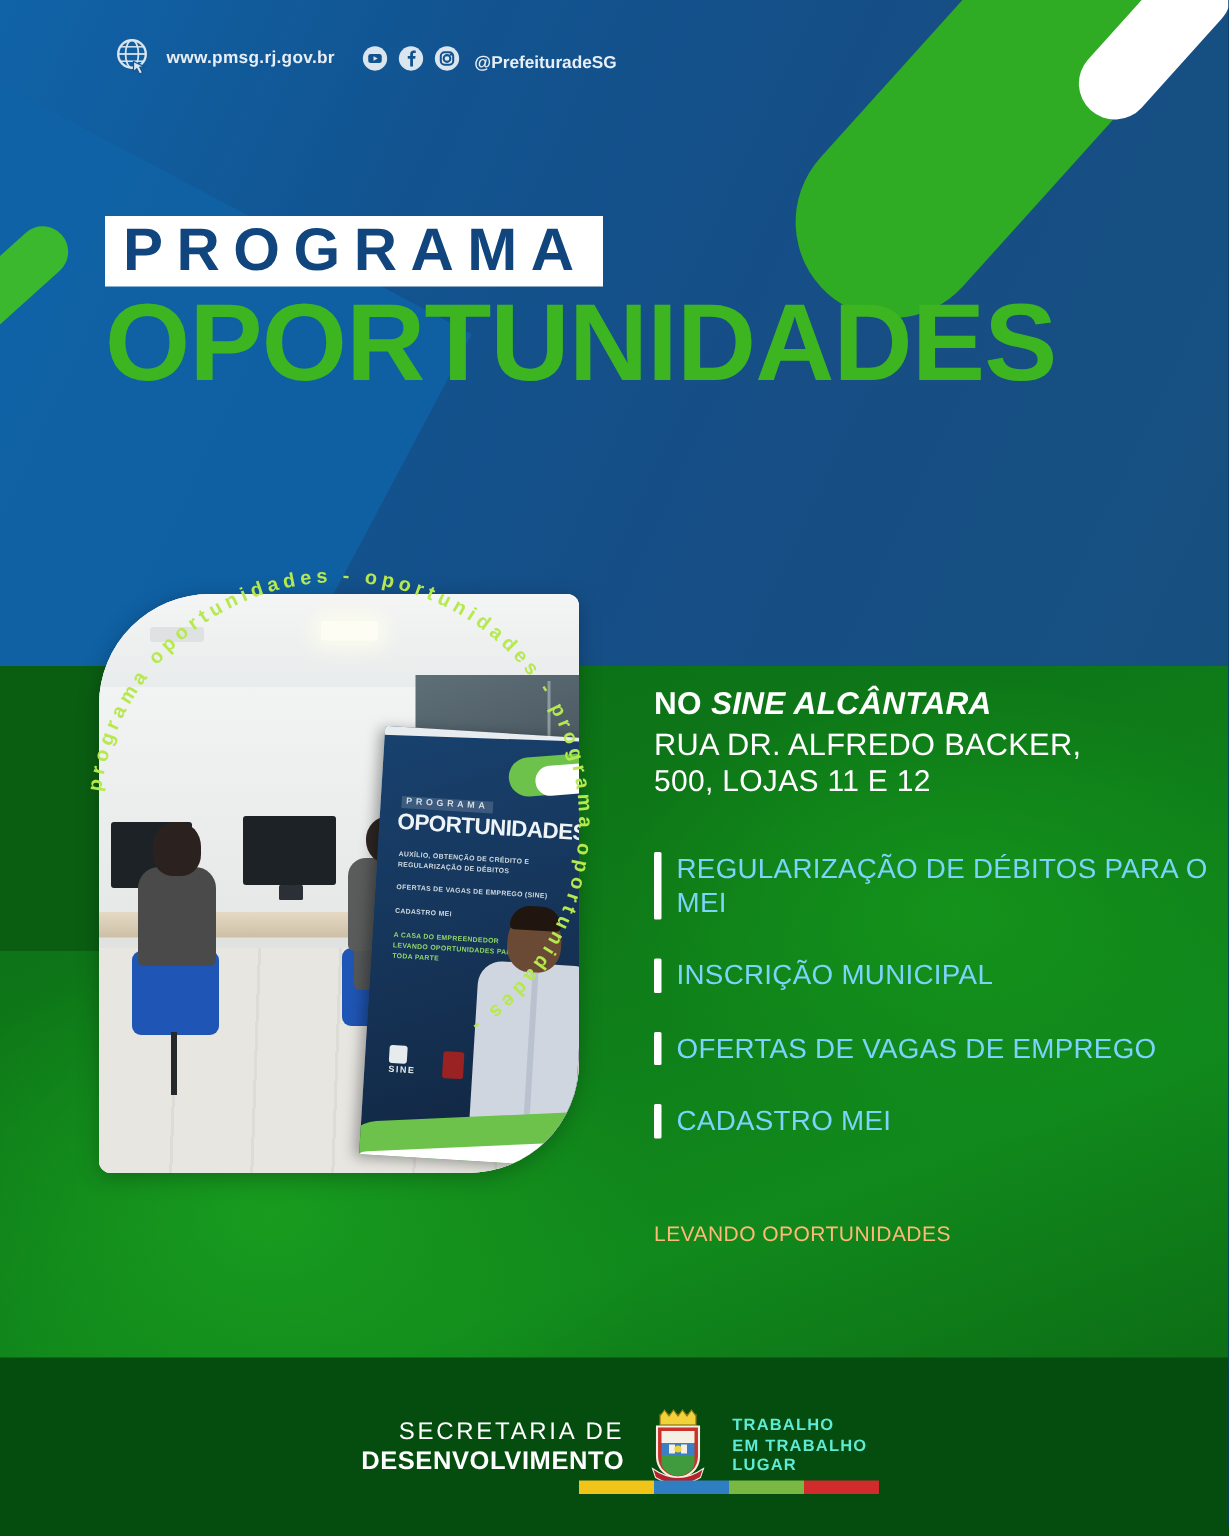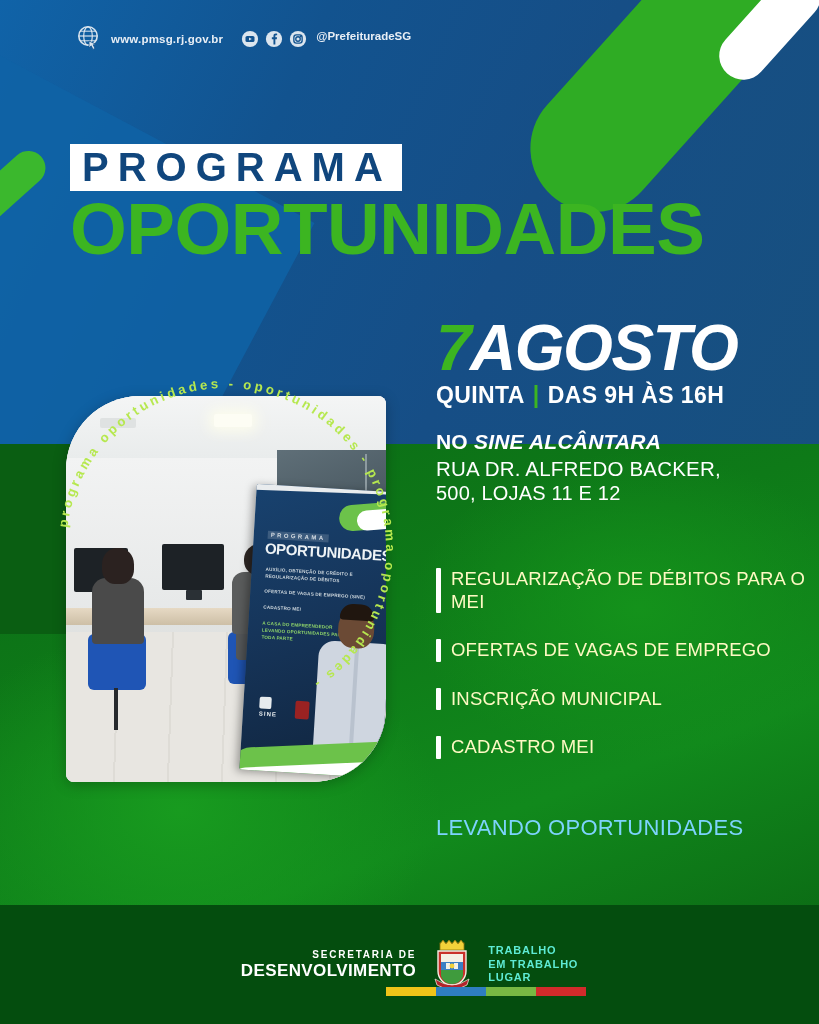--- a/index.html
+++ b/index.html
@@ -93,21 +93,21 @@
   .globe-icon { width: 26px; height: 30px; display:block; }
   .site-url {
     color: #e8eef5;
     font-size: 11.5px;
     letter-spacing: .2px;
     font-weight: 600;
     white-space: nowrap;
   }
   .social-group {
     display: flex;
-    align-items: flex-start;
+    align-items: flex-end;
     gap: 6px;
     margin-left: 9px;
   }
   .social-icon { width: 18px; height: 18px; display:block; }
   .social-handle {
     color: #e8eef5;
     font-size: 11.5px;
     font-weight: 600;
     margin-left: 3px;
     white-space: nowrap;
@@ -299,21 +299,21 @@
   .circ-text {
     position: absolute;
     left: -42px; top: -50px;
     width: 404px; height: 404px;
     pointer-events: none;
     z-index: 10;
   }
   .circ-text text { fill: #b6e84f; font-size: 13.2px; font-weight: 700; letter-spacing: 3.2px; font-family: "Liberation Sans", sans-serif; }
 
   
-  .info-block { position: absolute; left: 436px; top: 430px; width: 368px; z-index: 12; }
+  .info-block { position: absolute; left: 436px; top: 458px; width: 368px; z-index: 12; }
   .venue {
     color: #ffffff;
     font-size: 21px;
     font-weight: 800;
     letter-spacing: .2px;
     white-space: nowrap;
   }
   .venue em { font-style: italic; }
   .venue-no { font-style: normal; }
   .address1 {
@@ -341,31 +341,31 @@
   }
   .svc-bar {
     flex: 0 0 auto;
     width: 5px;
     background: #ffffff;
     border-radius: 1px;
     align-self: stretch;
     min-height: 20px;
   }
   .svc-label {
-    color: #fef9c3;
+    color: #7dd3fc;
     font-size: 18.5px;
     font-weight: 500;
     line-height: 1.22;
     letter-spacing: .2px;
   }
 
   .tagline { position: absolute; left: 436px; top: 814px; z-index: 12; }
   .tag-l1, .tag-l2 {
-    color: #7dd3fc;
-    font-size: 22px;
+    color: #fdba74;
+    font-size: 14px;
     font-weight: 500;
     letter-spacing: .3px;
     line-height: 1.26;
   }
   .tag-strong { font-weight: 800; }
 
   
   .footer-row {
     position: absolute;
     left: 0; bottom: 0;
@@ -374,21 +374,21 @@
     align-items: center;
     justify-content: center;
     gap: 16px;
     z-index: 12;
   }
   .secretaria {
     text-align: right;
     color: #ffffff;
     line-height: 1.12;
   }
-  .sec-l1 { font-size: 10px; font-weight: 700; letter-spacing: 1.8px; }
+  .sec-l1 { font-size: 16px; font-weight: 400; letter-spacing: 1.8px; }
   .sec-l2 { font-size: 17px; font-weight: 800; letter-spacing: .4px; }
   .sec-l3 { font-size: 17.5px; font-weight: 800; letter-spacing: .4px; }
 
   .brasao-wrap { position: relative; }
   .sg-logo-row { display:flex; align-items:center; gap: 8px; }
   .brasao { width: 40px; height: 52px; display:block; }
   .sg-text { color:#ffffff; line-height: 1.0; }
   .sg-l1 { font-size: 21px; font-weight: 800; letter-spacing: -.3px; }
   .sg-l2 { font-size: 21px; font-weight: 800; letter-spacing: -.3px; }
   .sg-l3 { font-size: 8.5px; font-weight: 700; letter-spacing: 3.4px; margin-top: 3px; }
@@ -463,30 +463,20 @@
       </span>
       <span class="social-handle">@PrefeituradeSG</span>
     </span>
   </div>
 
   <div class="title-block">
     <div class="title-programa">PROGRAMA</div>
     <div class="title-oportunidades">OPORTUNIDADES</div>
   </div>
 
-  <div class="date-block">
-    <div class="date-line1">
-      <span class="date-day">7</span><span class="date-month">AGOSTO</span>
-    </div>
-    <div class="date-line2">
-      <span>QUINTA</span>
-      <span class="date-sep">|</span>
-      <span>DAS 9H ÀS 16H</span>
-    </div>
-  </div>
 
   <div class="photo-wrap">
     <svg class="circ-text" viewBox="0 0 404 404">
       <defs>
         <path id="ring" d="M 202,202 m -160,0 a 160,160 0 1,1 320,0 a 160,160 0 1,1 -320,0"></path>
       </defs>
       <text><textPath href="#ring" startOffset="2%">programa oportunidades - oportunidades - programa oportunidades - </textPath></text>
     </svg>
 
     <div class="photo-frame">
@@ -545,25 +535,25 @@
     <div class="address2">500, LOJAS 11 E 12</div>
   </div>
 
   <div class="services">
     <div class="svc">
       <span class="svc-bar"></span>
       <span class="svc-label">REGULARIZAÇÃO DE DÉBITOS PARA O MEI</span>
     </div>
     <div class="svc">
       <span class="svc-bar"></span>
-      <span class="svc-label">OFERTAS DE VAGAS DE EMPREGO</span>
+      <span class="svc-label">INSCRIÇÃO MUNICIPAL</span>
     </div>
     <div class="svc">
       <span class="svc-bar"></span>
-      <span class="svc-label">INSCRIÇÃO MUNICIPAL</span>
+      <span class="svc-label">OFERTAS DE VAGAS DE EMPREGO</span>
     </div>
     <div class="svc">
       <span class="svc-bar"></span>
       <span class="svc-label">CADASTRO MEI</span>
     </div>
   </div>
 
   <div class="tagline">
     <div class="tag-l1">LEVANDO OPORTUNIDADES</div>
   </div>

